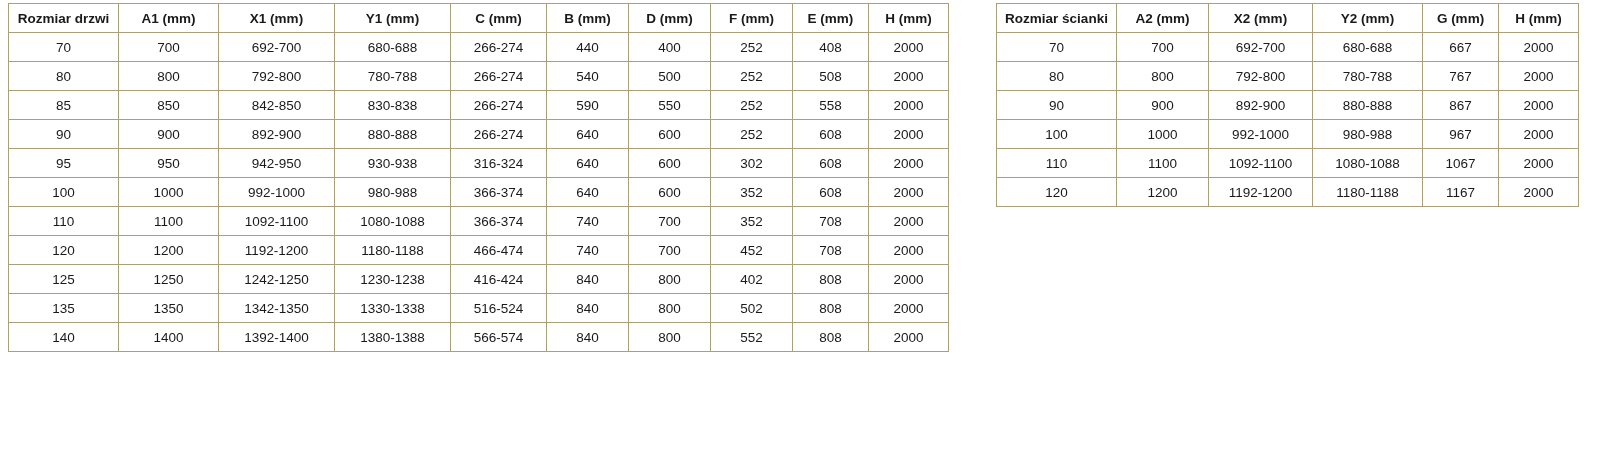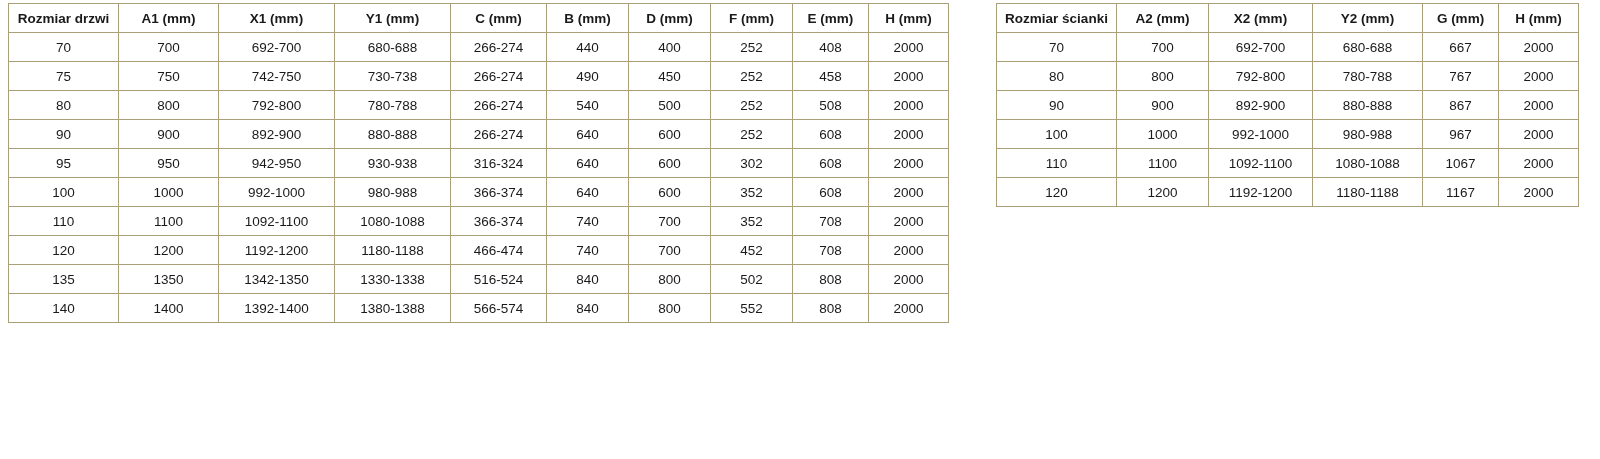--- a/index.html
+++ b/index.html
@@ -109,41 +109,41 @@
           <td>692-700</td>
           <td>680-688</td>
           <td>266-274</td>
           <td>440</td>
           <td>400</td>
           <td>252</td>
           <td>408</td>
           <td>2000</td>
         </tr>
         <tr>
-          <td>75</td>
-          <td>750</td>
-          <td>742-750</td>
-          <td>730-738</td>
-          <td>266-274</td>
-          <td>490</td>
-          <td>450</td>
-          <td>252</td>
-          <td>458</td>
-          <td>2000</td>
-        </tr>
-        <tr>
           <td>80</td>
           <td>800</td>
           <td>792-800</td>
           <td>780-788</td>
           <td>266-274</td>
           <td>540</td>
           <td>500</td>
           <td>252</td>
           <td>508</td>
+          <td>2000</td>
+        </tr>
+        <tr>
+          <td>85</td>
+          <td>850</td>
+          <td>842-850</td>
+          <td>830-838</td>
+          <td>266-274</td>
+          <td>590</td>
+          <td>550</td>
+          <td>252</td>
+          <td>558</td>
           <td>2000</td>
         </tr>
         <tr>
           <td>90</td>
           <td>900</td>
           <td>892-900</td>
           <td>880-888</td>
           <td>266-274</td>
           <td>640</td>
           <td>600</td>
@@ -190,20 +190,32 @@
         <tr>
           <td>120</td>
           <td>1200</td>
           <td>1192-1200</td>
           <td>1180-1188</td>
           <td>466-474</td>
           <td>740</td>
           <td>700</td>
           <td>452</td>
           <td>708</td>
+          <td>2000</td>
+        </tr>
+        <tr>
+          <td>125</td>
+          <td>1250</td>
+          <td>1242-1250</td>
+          <td>1230-1238</td>
+          <td>416-424</td>
+          <td>840</td>
+          <td>800</td>
+          <td>402</td>
+          <td>808</td>
           <td>2000</td>
         </tr>
         <tr>
           <td>135</td>
           <td>1350</td>
           <td>1342-1350</td>
           <td>1330-1338</td>
           <td>516-524</td>
           <td>840</td>
           <td>800</td>

